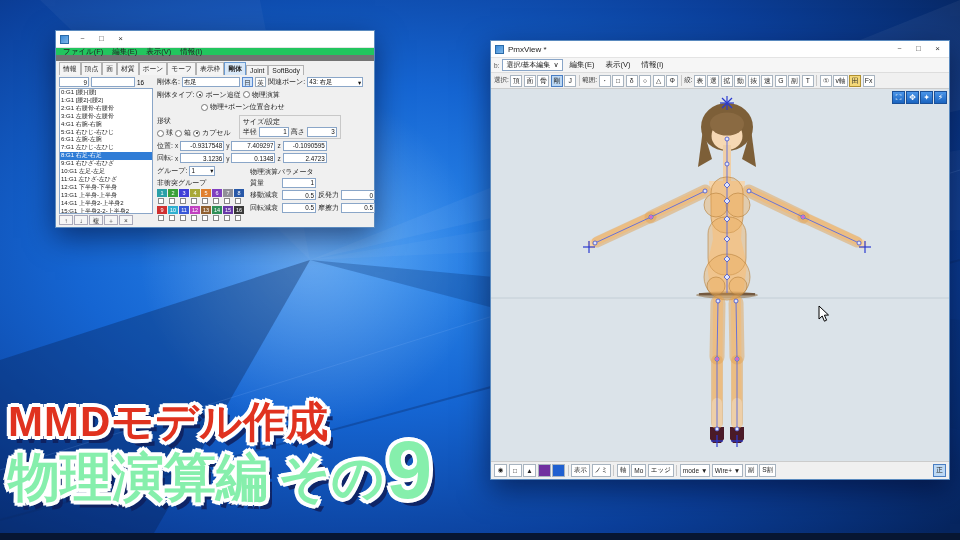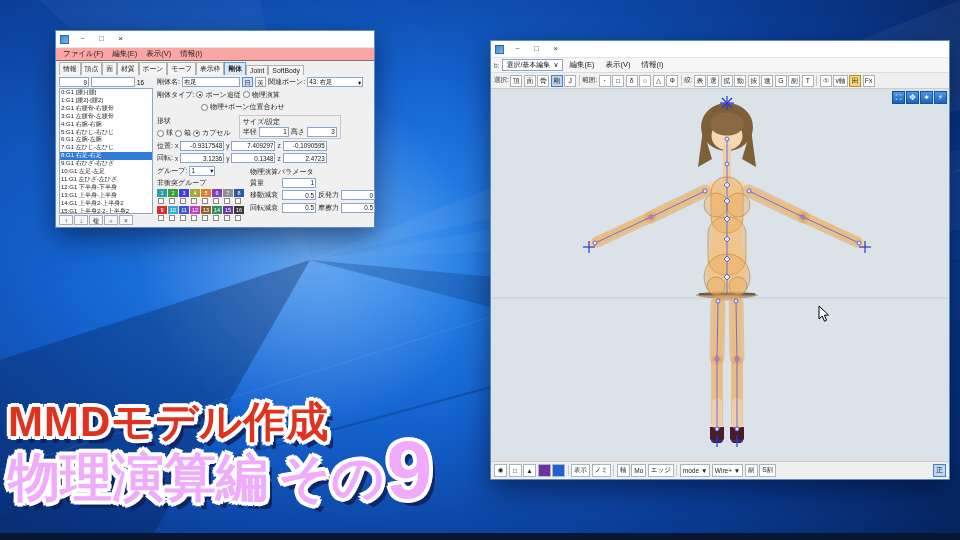--- a/index.html
+++ b/index.html
@@ -9,21 +9,21 @@
   .taskbar-strip{position:absolute;left:0;bottom:0;width:960px;height:7px;background:#071632;z-index:1;}
 
   
   .window{position:absolute;background:#f0f0f0;border:1px solid #5a8abf;box-shadow:0 10px 28px rgba(0,0,25,.5);z-index:10;}
   .titlebar{height:17px;background:#ffffff;display:flex;align-items:center;padding:0 2px 0 4px;gap:4px;border-bottom:1px solid #e4e4e4;}
   .win-icon{width:9px;height:9px;background:linear-gradient(135deg,#3a8ad8,#7fb7e8);border:1px solid #2a6aa8;flex:none;}
   .titlebar .title{font-size:8px;color:#222;flex:1;white-space:nowrap;overflow:hidden;}
   .winbtns{display:flex;flex:none;}
   .winbtn{width:19px;height:14px;font-size:8px;line-height:14px;text-align:center;color:#444;background:#fff;}
   .winbtn:last-child{color:#333;}
-  .menubar{height:13px;background:#fca5a5;display:flex;align-items:center;gap:1px;padding:0 3px;border-bottom:1px solid #737373;}
+  .menubar{height:13px;background:#22c55e;display:flex;align-items:center;gap:1px;padding:0 3px;border-bottom:6px solid #737373;}
   .menu-item{font-size:7.5px;padding:0 4px;color:#222;}
 
   
   #editor{left:55px;top:30px;width:320px;height:198px;}
   .tabs{display:flex;align-items:flex-end;height:14px;background:#f0f0f0;padding:1px 3px 0 3px;gap:0;}
   .tab{font-size:6.8px;padding:1px 3px;border:1px solid #b2b2b2;border-bottom:none;background:#f4f4f4;color:#222;white-space:nowrap;}
   .tab.active{background:#d8e8f8;border-color:#6a9ad0;font-weight:bold;}
   .ed-content{display:flex;height:152px;padding:2px 3px;gap:4px;}
   .list-col{width:94px;display:flex;flex-direction:column;gap:1px;flex:none;}
   .cnt-row{display:flex;gap:2px;align-items:center;}
@@ -69,21 +69,21 @@
   .vbottom{height:17px;background:#f0f0f0;display:flex;align-items:center;gap:1.5px;padding:0 3px;border-top:1px solid #ccc;}
   .vbb{min-width:13px;height:13px;font-size:6.5px;border:1px solid #a8b4c0;background:#fff;color:#222;display:inline-flex;align-items:center;justify-content:center;padding:0 2px;flex:none;}
   .vbb.sw{width:12px;}
   .vbb.last{margin-left:auto;background:#bcd8f4;border-color:#4a7ec2;}
   .cursor{position:absolute;left:327px;top:216px;z-index:4;}
 
   
   .caption{position:absolute;left:8px;z-index:40;font-weight:800;white-space:nowrap;}
   .cap1{top:394px;font-size:42px;color:#e0321f;letter-spacing:1px;
         text-shadow:-3px -3px 0 #fff,3px -3px 0 #fff,-3px 3px 0 #fff,3px 3px 0 #fff,-4px 0 0 #fff,4px 0 0 #fff,0 -4px 0 #fff,0 4px 0 #fff,6px 7px 0 rgba(15,30,90,.85);}
-  .cap2{top:438px;display:flex;align-items:flex-end;color:#f0abfc;
+  .cap2{top:438px;display:flex;align-items:flex-end;color:#86efac;
         text-shadow:-3px -3px 0 #fff,3px -3px 0 #fff,-3px 3px 0 #fff,3px 3px 0 #fff,-4px 0 0 #fff,4px 0 0 #fff,0 -4px 0 #fff,0 4px 0 #fff,6px 7px 0 rgba(15,30,90,.85);}
   .cap2 .t1{font-size:52px;line-height:.95;}
   .cap2 .t2{font-size:52px;line-height:.95;margin-left:10px;}
   .cap2 .t3{font-size:82px;line-height:.78;margin-left:2px;}
 </style>
 </head>
 <body>
 
 <svg class="desktop-bg" width="960" height="540" viewBox="0 0 960 540" preserveAspectRatio="none">
   <defs>
@@ -308,20 +308,21 @@
           </div>
         </div>
       </div>
     </div>
   </div>
 </div>
 
 <div class="window" id="pmxview">
   <div class="titlebar">
     <span class="win-icon"></span>
+    <span class="title">PmxView *</span>
     <span class="winbtns">
       <span class="winbtn">－</span>
       <span class="winbtn">□</span>
       <span class="winbtn">×</span>
     </span>
   </div>
   <div class="vmenu">
     <span style="font-size:6.5px;color:#555">b:</span>
     <span class="mode-combo">
       <span>選択/基本編集</span>

